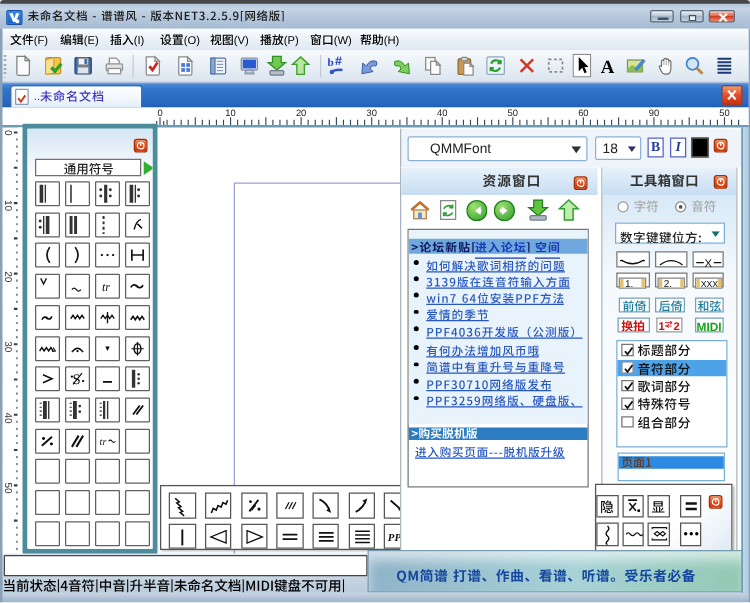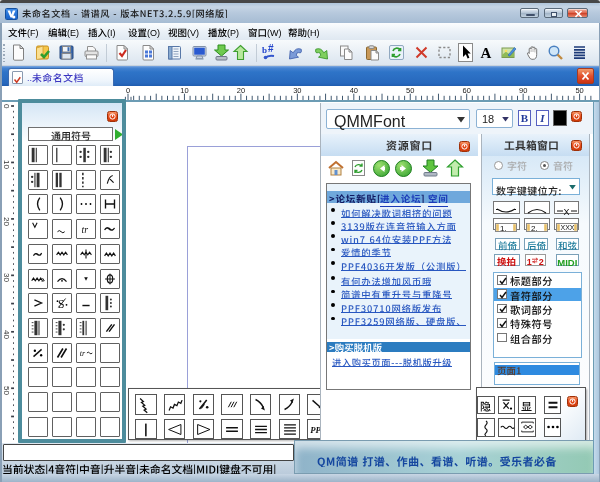--- a/index.html
+++ b/index.html
@@ -803,21 +803,21 @@
             <path d="M5 5.5 L13 12.5" stroke="#111" stroke-width="1.6"></path>
             <path d="M16 15 l-4.5 -1.2 l2.3 -3 Z" fill="#111"></path>
           </svg></div>
 <div style="left:181.2px;top:316.5px;width:21.5px;height:20.5px;background:#fff;border:1px solid #555"><svg width="20" height="19" viewBox="0 0 22 20">
             <text x="2.5" y="14" font-size="9.5" font-style="italic" font-weight="bold" font-family="Liberation Serif" fill="#111">PPP</text>
           </svg></div>
 
 </div>
 <div style="left:320px;top:102.5px;width:273px;height:31.5px;background:#eef4fa;border-left:1px solid #aab4be"></div>
 <div style="left:326px;top:109px;width:144px;height:20px;background:#fff;border:1px solid #8cb2d4;border-radius:2px">
-        <span style="position:absolute;left:7px;top:3px;font-size:16px;color:#222">QMMFont</span>
+        <span style="position:absolute;left:17px;top:3px;font-size:11px;color:#222">QMMFont</span>
         <svg style="position:absolute;right:4px;top:7px" width="8" height="6" viewBox="0 0 8 6">
           <path d="M0 0 h8 L4 5.5 Z" fill="#333"></path>
         </svg>
       </div>
 <div style="left:476px;top:109px;width:37px;height:19px;background:#fff;border:1px solid #8cb2d4;border-radius:2px">
         <span style="position:absolute;left:5px;top:3px;font-size:11px;color:#222">18</span>
         <svg style="position:absolute;right:3px;top:7px" width="7" height="5" viewBox="0 0 8 6">
           <path d="M0 0 h8 L4 5.5 Z" fill="#336"></path>
         </svg>
       </div>

